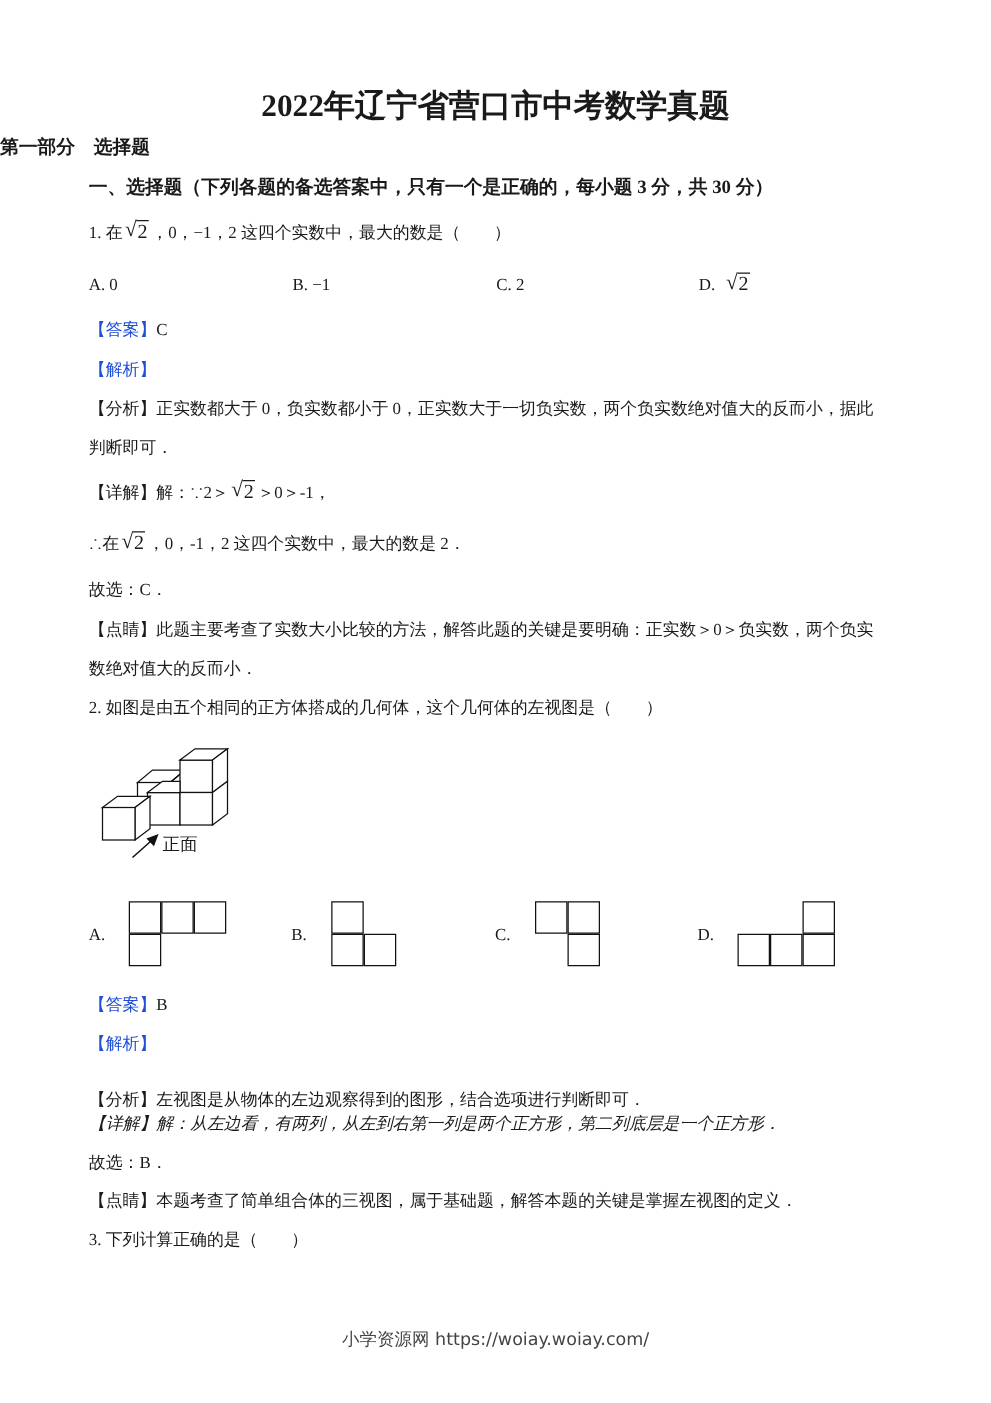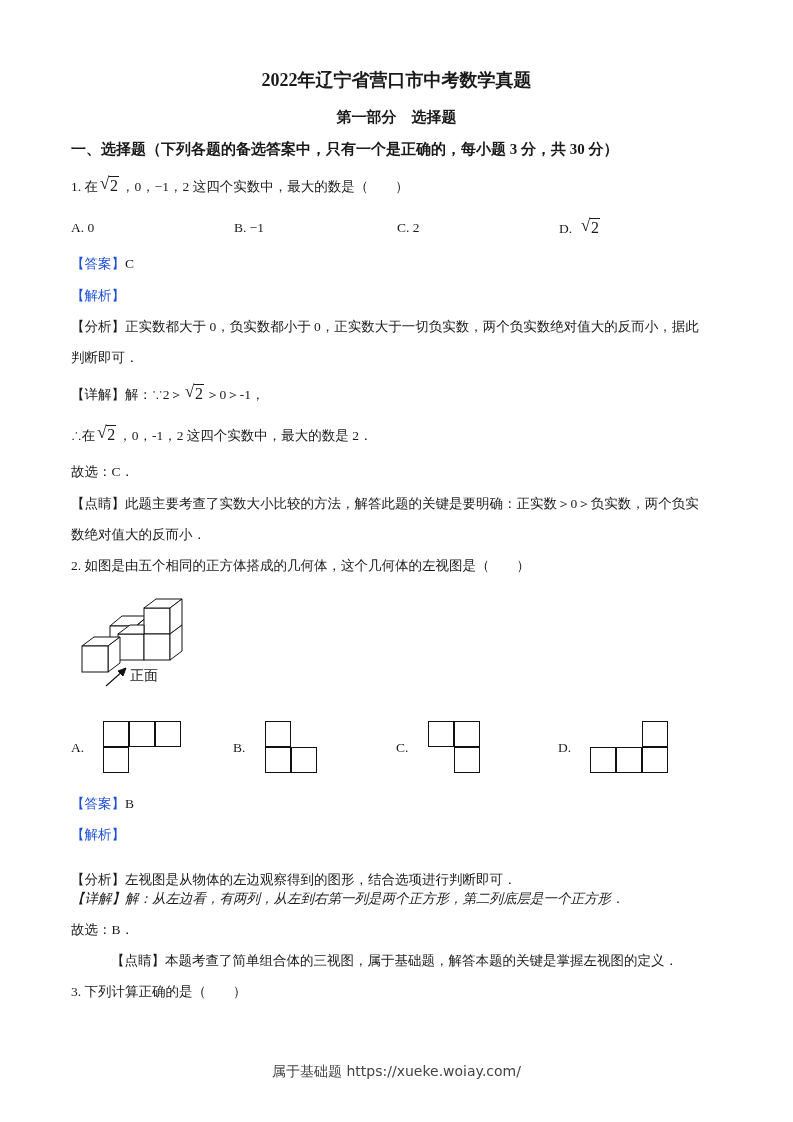--- a/index.html
+++ b/index.html
@@ -1,20 +1,20 @@
 <!DOCTYPE html>
 <html><head>
 <meta charset="utf-8">
 <style>
   html, body { margin: 0; padding: 0; background: #ffffff; }
   body { width: 793px; height: 1122px; position: relative; overflow: hidden;
          font-family: "Liberation Serif", "DejaVu Serif", serif; color: #1a1a1a; }
   .abs { position: absolute; white-space: nowrap; }
-  .title { left: 0; width: 793px; top: 68px; text-align: center; font-size: 18px; font-weight: bold; }
-  .subtitle { left: 0; width: 793px; top: 108px; text-align: center; font-size: 15px; font-weight: bold; }
+  .title { left: 0; width: 793px; top: 68px; text-align: center; font-size: 25px; font-weight: bold; }
+  .subtitle { left: 0; width: 793px; top: 108px; text-align: left; font-size: 15px; font-weight: bold; }
   .section { left: 71px; top: 140px; font-size: 15px; font-weight: bold; }
   .line { left: 71px; font-size: 13.5px; line-height: 20px; }
   .label { color: #1d4ed8; }
   .sqrt { display: inline-block; position: relative; padding-left: 9px; margin: 0 2px; font-size: 16px; }
   .sqrt .radical { position: absolute; left: 0; top: -2px; font-size: 17px; }
   .sqrt .radicand { border-top: 1px solid #1a1a1a; padding: 0 1px; }
   .opt { font-size: 13.5px; }
   .cube-fig { position: absolute; left: 78px; top: 598px; }
   .grid-opt { position: absolute; }
   .cell { position: absolute; width: 26px; height: 26px; border: 1.5px solid #111; box-sizing: border-box; }
@@ -125,19 +125,19 @@
   <span class="label">【答案】</span><span>B</span>
 </div>
 <div class="abs line label" style="top:825px;">【解析】</div>
 <div class="abs line" style="top:858px;margin-top:12px;">
   <span>【分析】</span><span>左视图是从物体的左边观察得到的图形，结合选项进行判断即可．</span>
 </div>
 <div class="abs line" style="top:889px;font-style:italic;">
   <span>【详解】</span><span>解：从左边看，有两列，从左到右第一列是两个正方形，第二列底层是一个正方形．</span>
 </div>
 <div class="abs line" style="top:920px;">故选：B．</div>
-<div class="abs line" style="top:951px;margin-left:40px;">
+<div class="abs line" style="top:951px;">
   <span>【点睛】</span><span>本题考查了简单组合体的三视图，属于基础题，解答本题的关键是掌握左视图的定义．</span>
 </div>
 
 <div class="abs line" style="top:982px;">3. 下列计算正确的是（　　）</div>
 
-<div class="abs footer">属于基础题 https://xueke.woiay.com/</div>
+<div class="abs footer">小学资源网 https://woiay.woiay.com/</div>
 
 </body></html>

